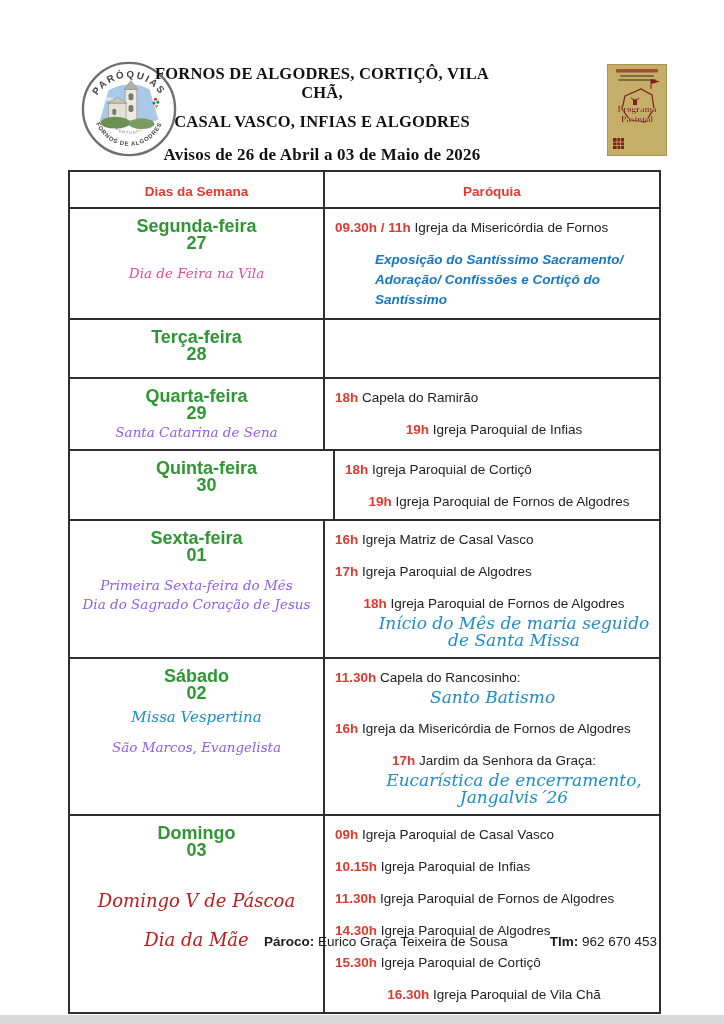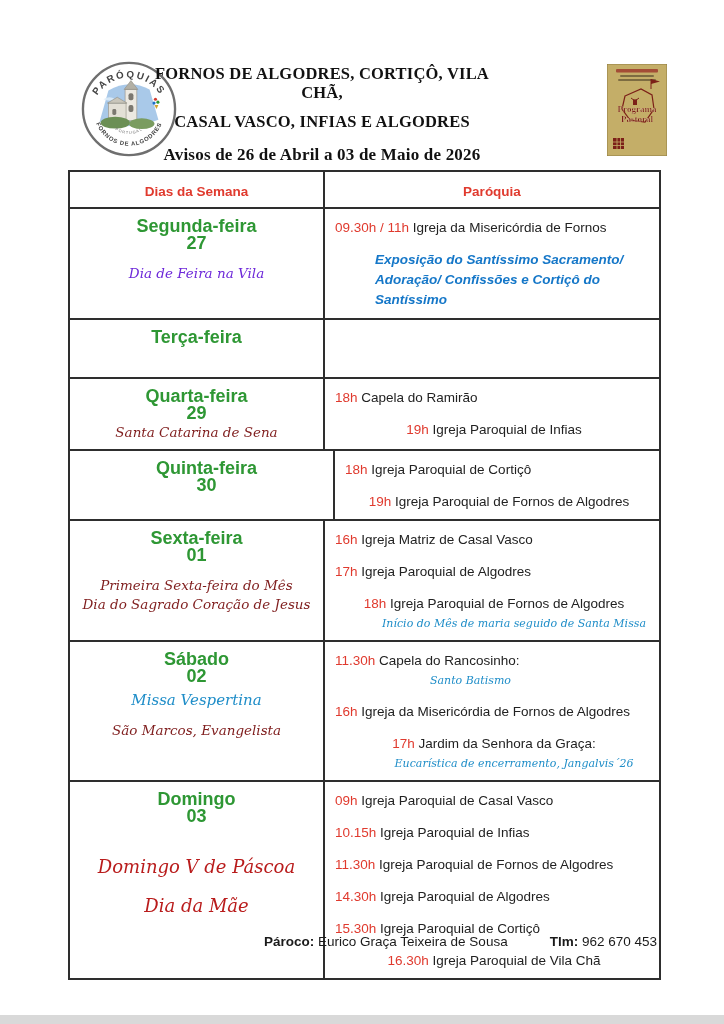--- a/index.html
+++ b/index.html
@@ -26,36 +26,36 @@
   .tbody .trow:nth-child(3){min-height:69px;}
   .tbody .trow:nth-child(4){min-height:64px;padding-left:10px;}
   .tbody .trow:nth-child(5){min-height:111px;}
   .tbody .trow:nth-child(6){min-height:132px;}
   .tbody .trow:nth-child(7){min-height:193px;}
   .cell{padding:8px 6px;}
   .left-cell{border-right:2px solid #2e2e2e;text-align:center;padding-top:9px;}
   .right-cell{padding-left:10px;padding-top:9px;}
   .day-name{color:#2e9734;font-weight:bold;font-size:18px;line-height:17px;}
   .note{font-family:"DejaVu Serif",serif;font-style:italic;font-size:13.5px;line-height:18px;margin-top:10px;}
-  .green-script{color:#6d28d9;}
-  .red-script{color:#7f1d1d;}
+  .green-script{color:#ec4899;}
+  .red-script{color:#8b5cf6;}
   .red-script-lg{color:#b91c1c;font-size:18px;}
   .blue-script-lg{color:#1e8dc8;font-size:15px;}
   .gap-none{margin-top:1px;}
   .gap-sm{margin-top:6px;}
   .gap-md{margin-top:12px;}
   .gap-lg{margin-top:21px;}
   .gap-xl{margin-top:33px;}
   .event{margin-bottom:13px;}
   .event:last-child{margin-bottom:0;text-align:center;}
   .event.gap-before{margin-top:11px;}
   .ev-line{font-size:13.5px;line-height:19px;color:#222;}
-  .time{color:#e03a2e;font-weight:normal;}
+  .time{color:#e03a2e;font-weight:bold;}
   .evnote{font-family:"DejaVu Serif",serif;font-style:italic;color:#1e8dc8;
-          font-size:11px;line-height:17px;margin-top:2px;padding-left:30px;}
+          font-size:17px;line-height:17px;margin-top:2px;padding-left:30px;}
   .evnote.center{padding-left:95px;}
   .evnote.indent{padding-left:40px;}
   .highlight{margin-top:3px;text-align:left;color:#1577c8;font-weight:bold;font-style:italic;
              font-size:13.5px;line-height:20px;margin-left:40px;}
   
   .footer{position:absolute;left:68px;top:934px;width:589px;display:flex;
           justify-content:flex-end;gap:42px;font-size:13.5px;color:#1a1a1a;}
   .footer b{font-weight:bold;}
   .page-edge{position:absolute;left:0;right:0;bottom:0;height:9px;background:#d9d9d9;}
 </style>
@@ -153,20 +153,21 @@
             </div>
             <div class="highlight">
               <div class="hl-line">Exposição do Santíssimo Sacramento/</div>
               <div class="hl-line">Adoração/ Confissões e Cortiçô do Santíssimo</div>
             </div>
           </div>
         </div>
         <div class="trow">
           <div class="cell left-cell">
             <div class="day-name">Terça-feira</div>
+            <div class="day-name">28</div>
           </div>
           <div class="cell right-cell"></div>
         </div>
         <div class="trow">
           <div class="cell left-cell">
             <div class="day-name">Quarta-feira</div>
             <div class="day-name">29</div>
             <div class="note red-script gap-none">Santa Catarina de Sena</div>
           </div>
           <div class="cell right-cell">

